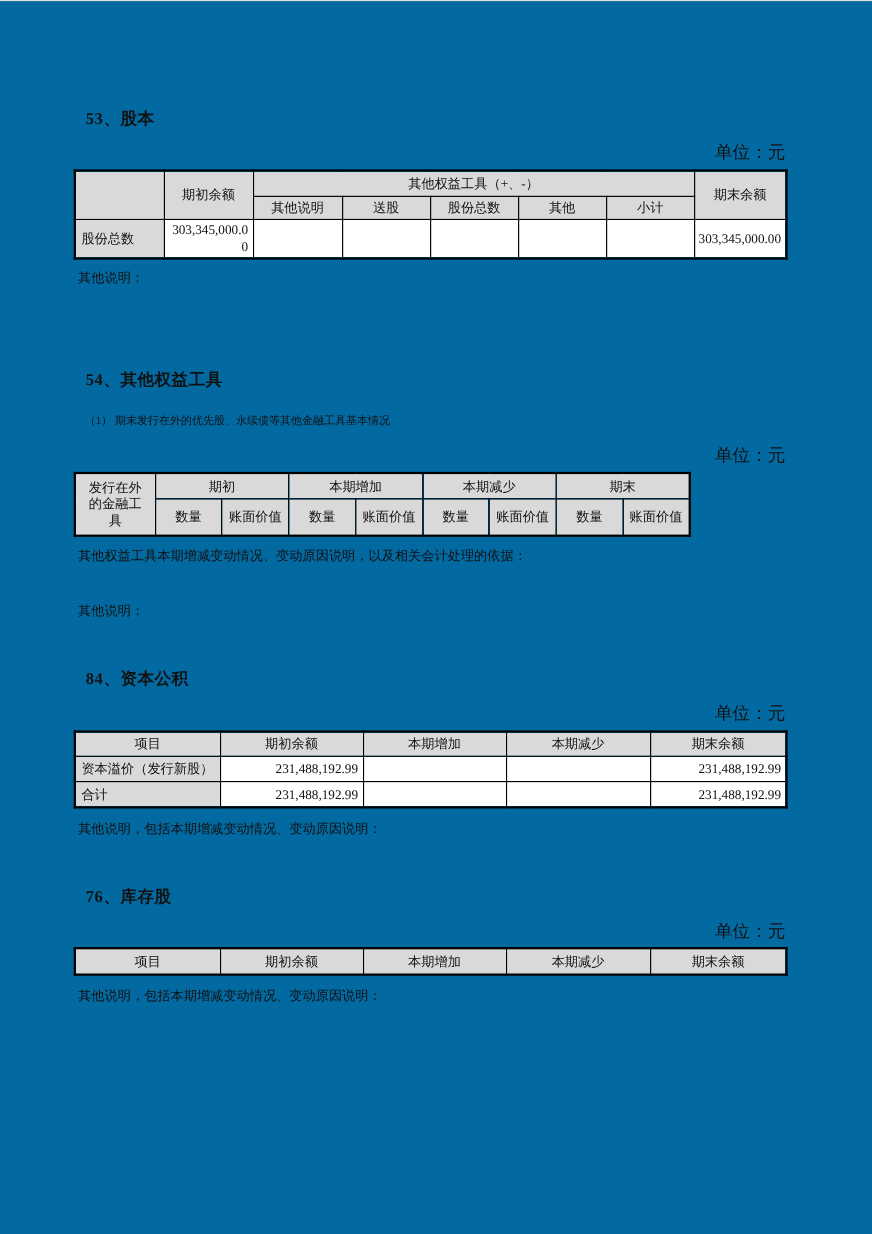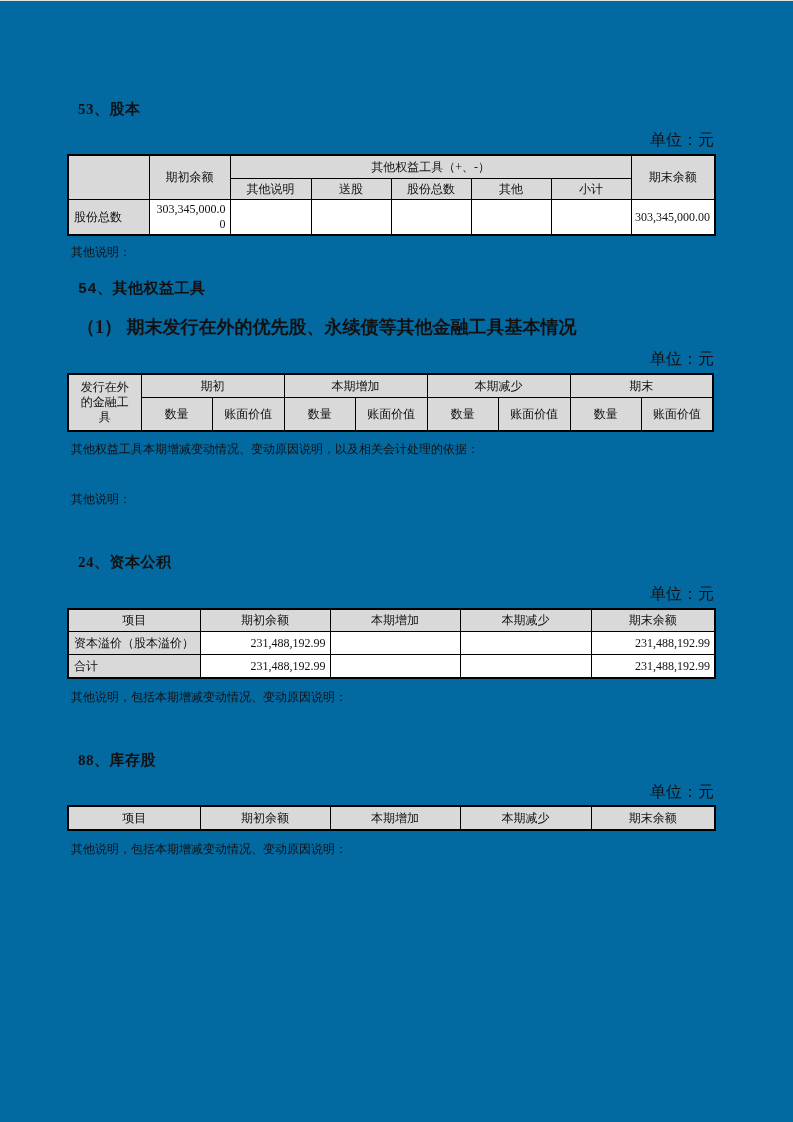--- a/index.html
+++ b/index.html
@@ -7,43 +7,43 @@
     width:793px;height:1122px;background:#0369a1;box-sizing:border-box;
     border-top:1px solid #e3e3e3;position:relative;overflow:hidden;
     font-family:"Liberation Serif","DejaVu Serif",serif;color:#111;
   }
   .content{padding:0 79px 0 67px;}
   .sec-heading{
     font-size:15px;font-weight:bold;margin:0 0 0 11px;line-height:20px;
     letter-spacing:0.5px;
   }
   .sub-heading{
-    font-size:18px;font-weight:bold;margin:0 0 0 10px;line-height:18px;
+    font-size:10px;font-weight:normal;margin:0 0 0 10px;line-height:18px;
   }
   .unit{font-size:16px;text-align:right;line-height:16px;}
   .note{font-size:12px;margin:0 0 0 4px;line-height:16px;}
   table{
-    border-collapse:collapse;table-layout:fixed;width:647px;
+    border-collapse:collapse;table-layout:fixed;width:561px;
     border:2px solid #000;font-size:12px;
   }
   th,td{border:1px solid #000;padding:1px 3px;overflow:hidden;}
   th{background:#d9d9d9;font-weight:normal;text-align:center;vertical-align:middle;}
   td{background:#fff;vertical-align:middle;}
   td.rowlabel{background:#d9d9d9;text-align:left;padding-left:5px;}
   td.num{text-align:right;padding-right:4px;word-break:break-all;line-height:15px;}
   
   .t53{margin-top:6px;}
   .t53 tr.r1 th{height:20px;}
   .t53 tr.r2 th{height:18px;}
   .t53 tr.data td{height:32px;}
   
   .m-h53{margin-top:98px;}
   .m-unit1{margin-top:13px;}
   .m-note53{margin-top:8px;}
-  .m-h54{margin-top:20px;font-family:Liberation Mono, monospace;}
+  .m-h54{margin-top:76px;}
   .m-sub1{margin-top:18px;}
   .m-sub2{margin-top:62px;}
   .m-unit2{margin-top:15px;}
   .t54{margin-top:6px;}
   .t54 tr.r1 th{height:20px;}
   .t54 tr.r2 th{height:30px;margin-left:44px;}
   .t54 th.corner{padding:2px 10px;line-height:15px;}
   .m-note54a{margin-top:9px;}
   .m-note54b{margin-top:34px;}
   .m-h55{margin-top:45px;}
@@ -128,57 +128,57 @@
           <th>数量</th>
           <th>账面价值</th>
           <th>数量</th>
           <th>账面价值</th>
         </tr>
       </tbody>
     </table>
     <p class="note m-note54a">其他权益工具本期增减变动情况、变动原因说明，以及相关会计处理的依据：</p>
     <p class="note m-note54b">其他说明：</p>
 
-    <h2 class="sec-heading m-h55">24、资本公积</h2>
+    <h2 class="sec-heading m-h55">84、资本公积</h2>
     <div class="unit m-unit3">单位：元</div>
     <table class="t55">
       <colgroup>
         <col style="width:132px">
           <col style="width:130px">
           <col style="width:130px">
           <col style="width:131px">
           <col style="width:124px">
       </colgroup>
       <tbody>
         <tr>
           <th>项目</th>
           <th>期初余额</th>
           <th>本期增加</th>
           <th>本期减少</th>
           <th>期末余额</th>
         </tr>
         <tr>
-          <td class="rowlabel">资本溢价（股本溢价）</td>
+          <td class="rowlabel">资本溢价（发行新股）</td>
           <td class="num">231,488,192.99</td>
           <td class="num"></td>
           <td class="num"></td>
           <td class="num">231,488,192.99</td>
         </tr>
         <tr>
           <td class="rowlabel">合计</td>
           <td class="num">231,488,192.99</td>
           <td class="num"></td>
           <td class="num"></td>
           <td class="num">231,488,192.99</td>
         </tr>
       </tbody>
     </table>
     <p class="note m-note55">其他说明，包括本期增减变动情况、变动原因说明：</p>
 
-    <h2 class="sec-heading m-h56">88、库存股</h2>
+    <h2 class="sec-heading m-h56">76、库存股</h2>
     <div class="unit m-unit4">单位：元</div>
     <table class="t56">
       <colgroup>
         <col style="width:132px">
           <col style="width:130px">
           <col style="width:130px">
           <col style="width:131px">
           <col style="width:124px">
       </colgroup>
       <tbody>

